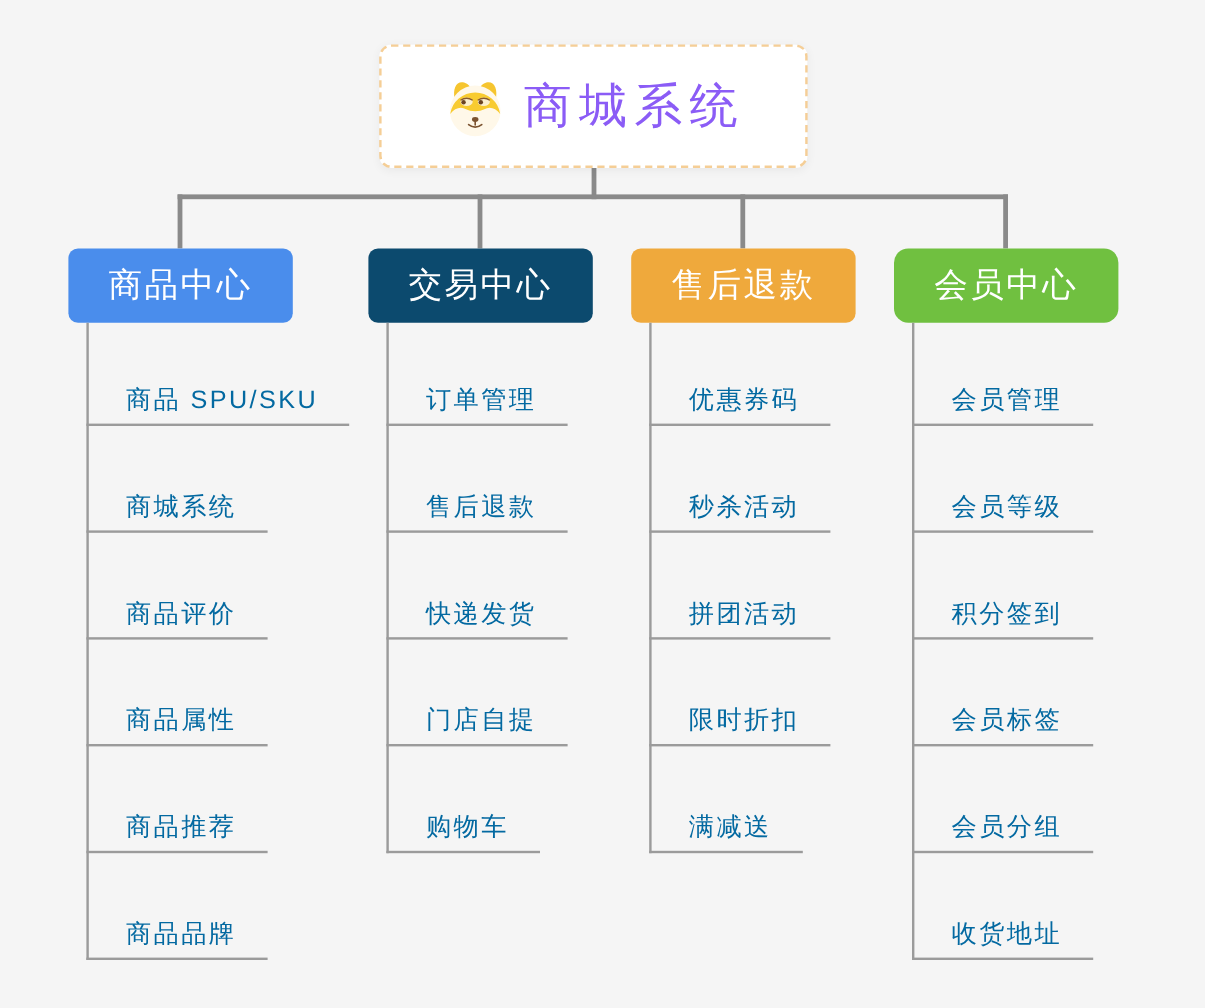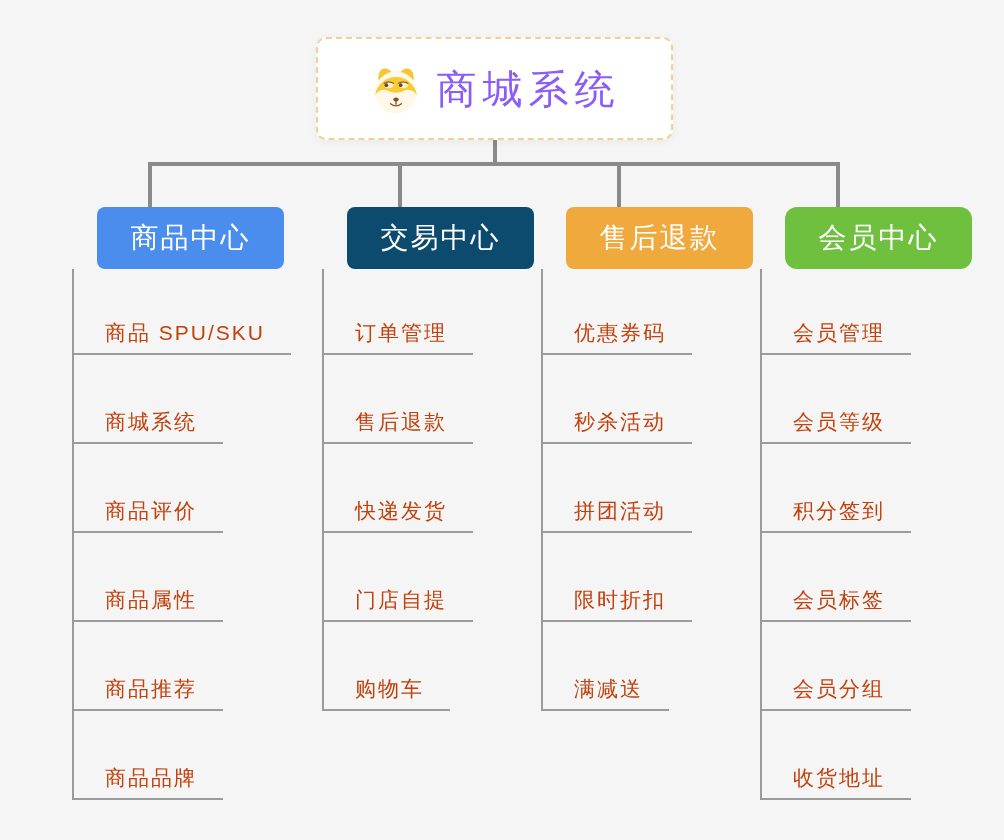--- a/index.html
+++ b/index.html
@@ -17,30 +17,30 @@
     background:#FFFFFF;border:2px dashed #F5CE96;border-radius:10px;
     box-sizing:border-box;display:flex;align-items:center;justify-content:center;gap:14px;
     box-shadow:0 2px 8px rgba(0,0,0,0.05);
   }
   .root-label{font-size:40px;letter-spacing:6px;color:#F2A93C;line-height:1;}
 
   
   .branch{
     position:absolute;top:207px;width:187px;height:62px;border-radius:8px;
     color:#FFFFFF;font-size:28px;letter-spacing:2px;
-    display:flex;align-items:center;justify-content:center;cursor:default;margin-left:40px;
+    display:flex;align-items:center;justify-content:center;cursor:default;
   }
 
   
   .column{position:absolute;top:266px;width:250px;}
   .column::before{content:"";position:absolute;left:0;top:3px;bottom:0;width:2px;background:#9B9B9B;}
   .child-row{height:89px;position:relative;}
   .child{
     position:absolute;left:0;bottom:0;white-space:nowrap;
-    font-size:21px;letter-spacing:2px;color:#c2410c;
+    font-size:21px;letter-spacing:2px;color:#0369a1;
     padding:0 26px 6px 33px;border-bottom:2px solid #9B9B9B;
   }
 </style>
 </head>
 <body>
 
 <div class="canvas">
 
   <div class="conn v" style="left:493px;top:140px;height:26px"></div>
   <div class="conn h" style="left:148px;top:162px;width:692px"></div>

